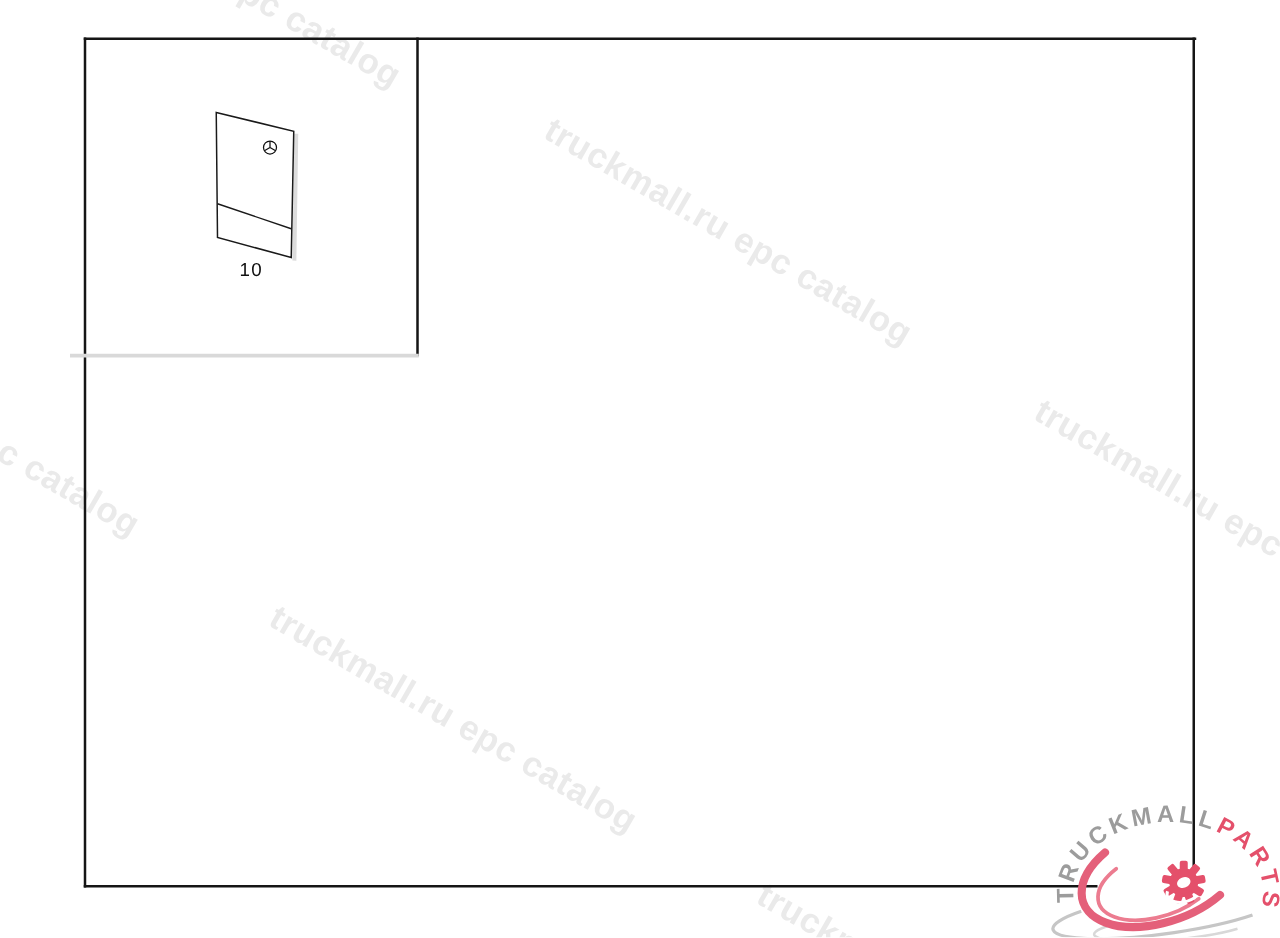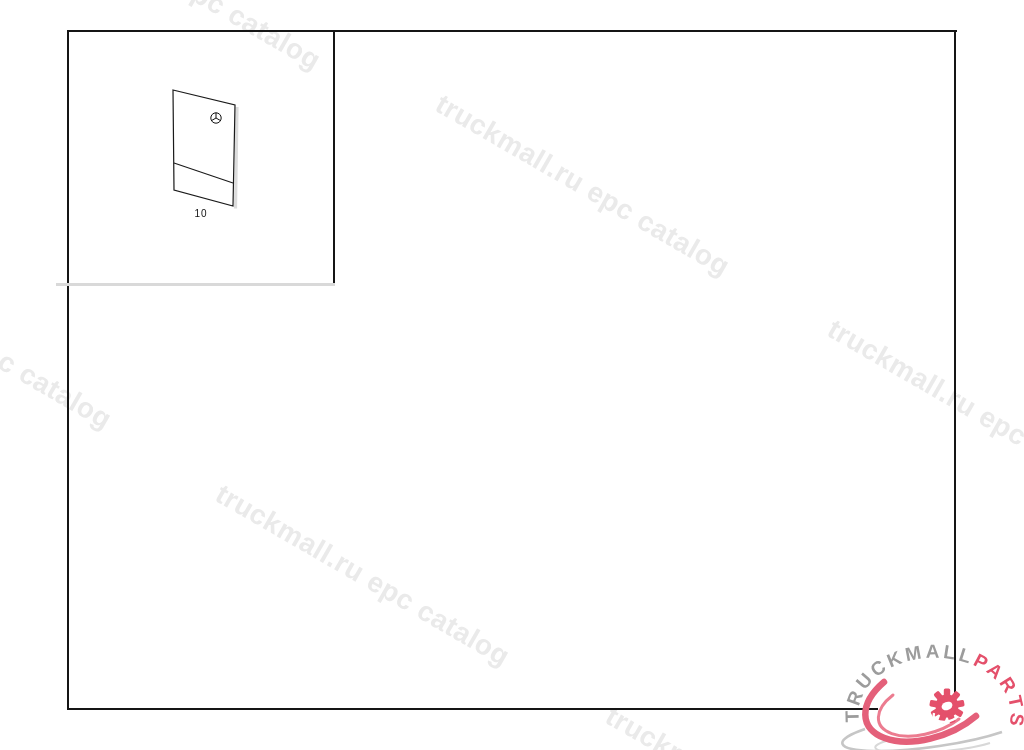--- a/index.html
+++ b/index.html
@@ -29,21 +29,21 @@
   }
 
   .plate-svg { position: absolute; left: 150px; top: 80px; }
 
   .part-label {
     position: absolute;
     left: 184px;
     top: 208px;
     width: 34px;
     text-align: center;
-    font-size: 10px;
+    font-size: 15px;
     letter-spacing: 1px;
     color: #111111;
   }
 
   .logo-svg { position: absolute; left: 830px; top: 635px; }
 </style>
 </head>
 <body>
 
 <div id="screen">

